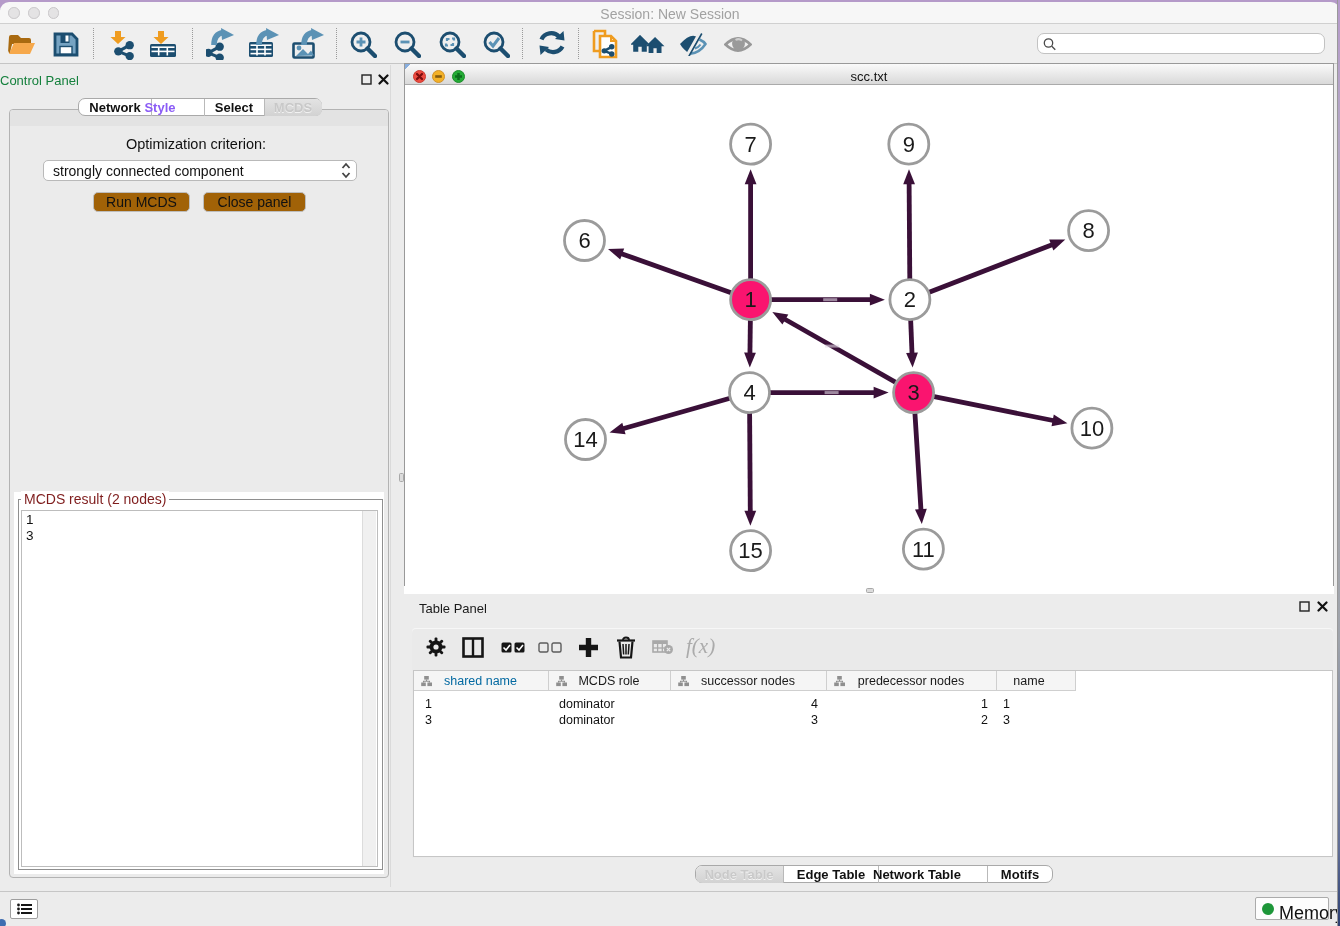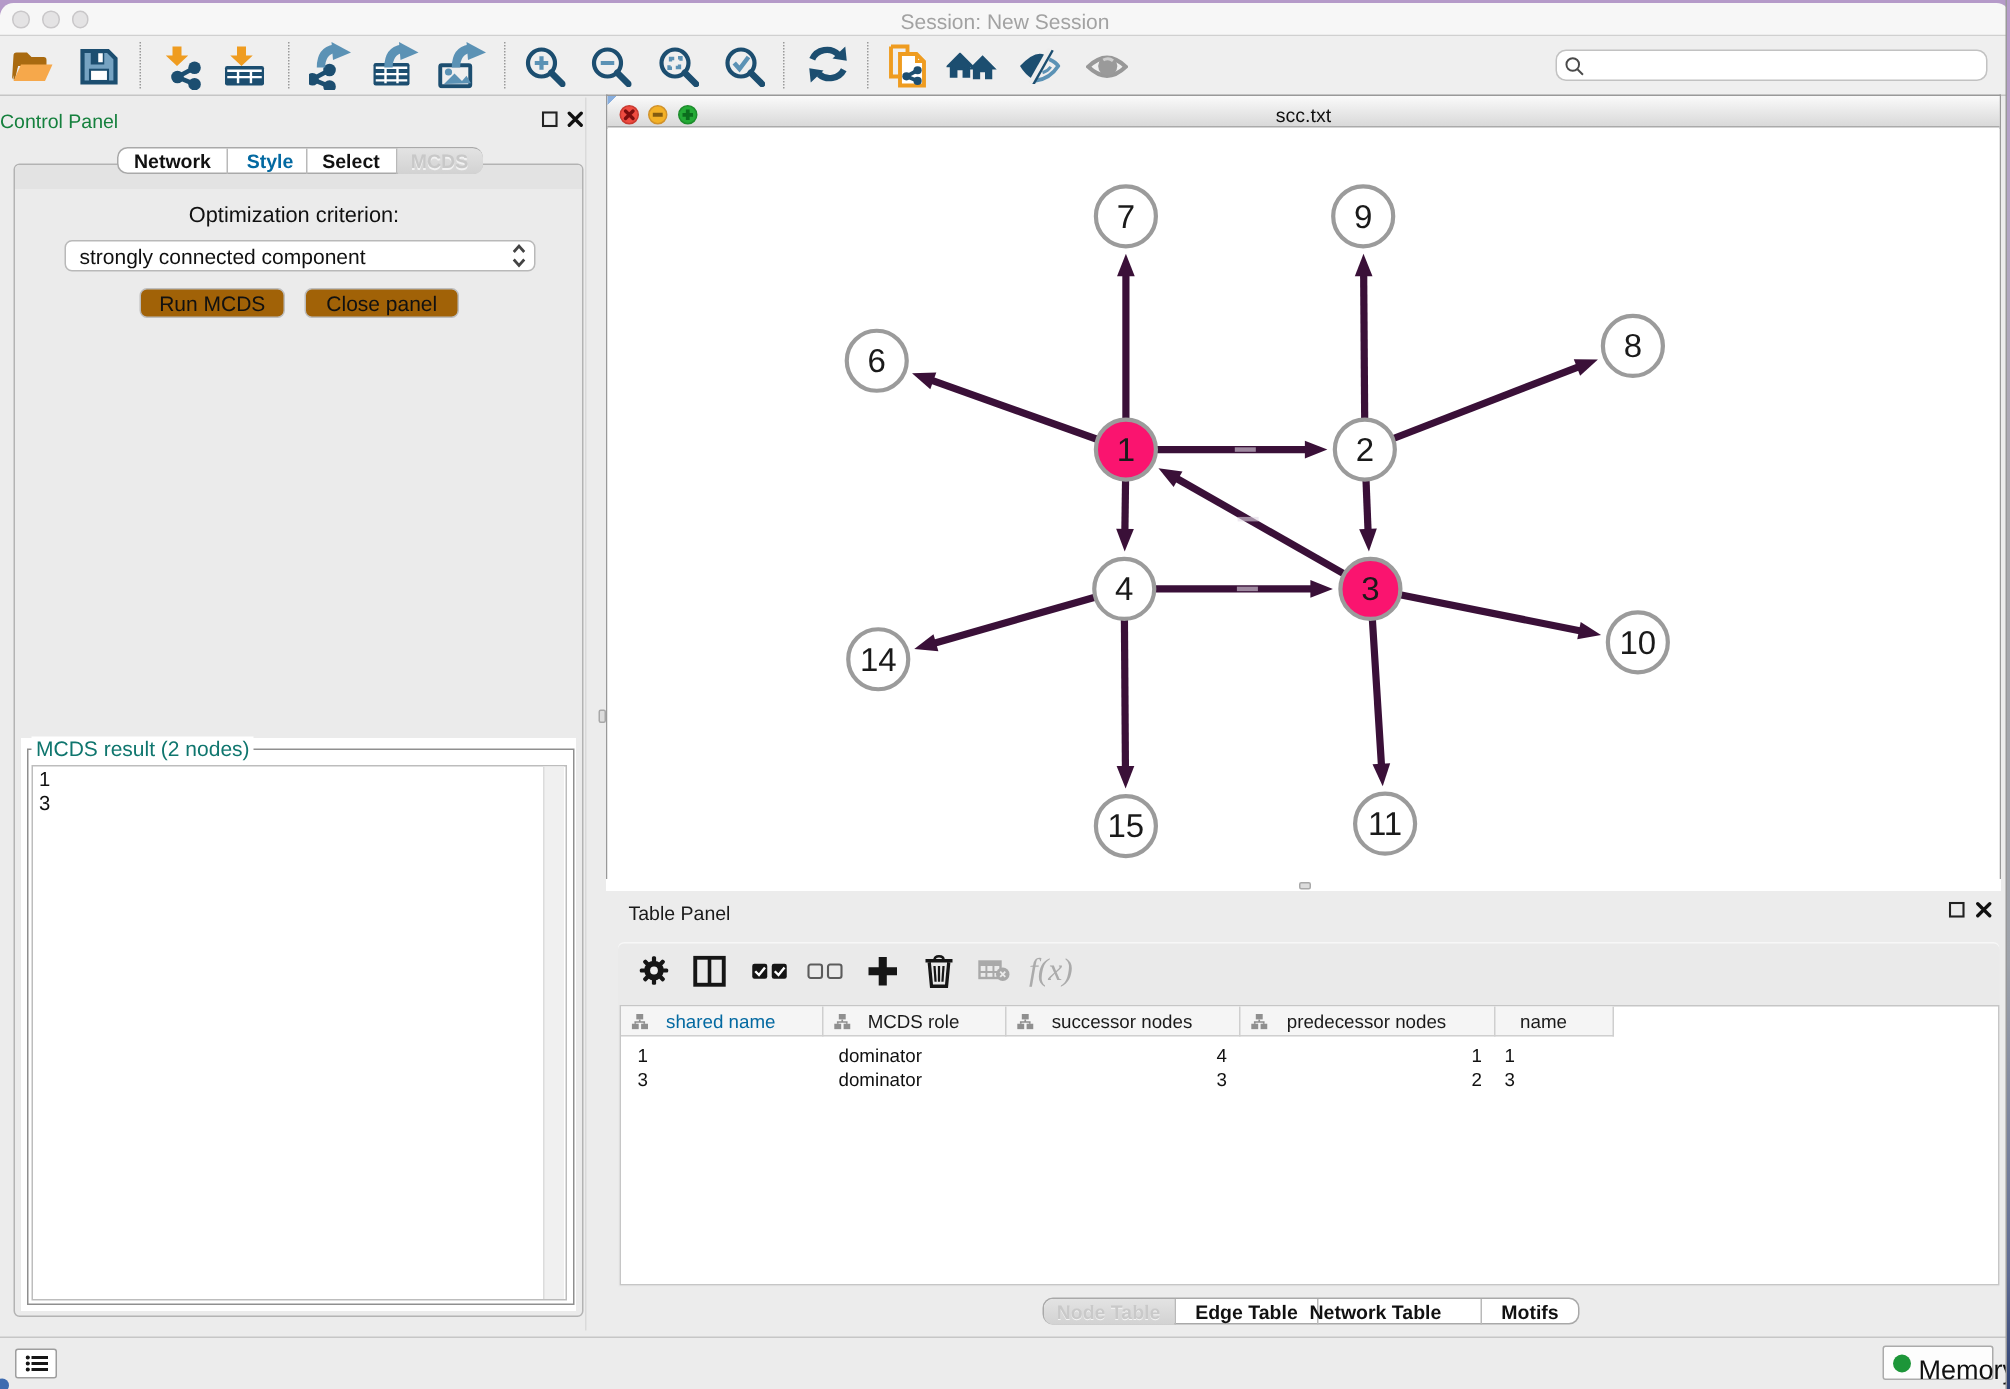--- a/index.html
+++ b/index.html
@@ -154,36 +154,36 @@
   </svg>
 <svg class="hicon" style="left:378px;top:74px" viewBox="0 0 11 11">
     <path d="M1.5 1.5 L9.5 9.5 M9.5 1.5 L1.5 9.5" stroke="#111" stroke-width="2.2" stroke-linecap="round"></path>
   </svg>
 <div class="abs" style="left:78px;top:98px;width:244px;height:18px;background:#fff;border:1px solid #a9a9a9;border-radius:7px;z-index:4"></div>
 <div class="abs" style="left:265px;top:99px;width:57px;height:17px;background:linear-gradient(#e3e3e3,#d2d2d2);border-radius:0 6px 6px 0;z-index:4"></div>
 <div class="abs" style="left:151px;top:99px;width:1px;height:17px;background:#b9b9b9;z-index:4"></div>
 <div class="abs" style="left:204px;top:99px;width:1px;height:17px;background:#b9b9b9;z-index:4"></div>
 <div class="abs" style="left:264px;top:99px;width:1px;height:17px;background:#b9b9b9;z-index:4"></div>
 <div class="abs" style="left:70px;top:100px;width:90px;text-align:center;font-size:13px;font-weight:bold;color:#111;;z-index:4">Network</div>
-<div class="abs" style="left:135px;top:100px;width:90px;text-align:center;font-size:13px;font-weight:bold;color:#0369a1;;z-index:4">Style</div>
+<div class="abs" style="left:115px;top:100px;width:90px;text-align:center;font-size:13px;font-weight:bold;color:#8b5cf6;;z-index:4">Style</div>
 <div class="abs" style="left:189px;top:100px;width:90px;text-align:center;font-size:13px;font-weight:bold;color:#111;;z-index:4">Select</div>
 <div class="abs" style="left:248px;top:100px;width:90px;text-align:center;font-size:13px;font-weight:bold;color:#c8c8c8;text-shadow:0 1px 0 #f2f2f2;;z-index:4">MCDS</div>
 <div class="abs" style="left:9px;top:109px;width:380px;height:769px;border:1px solid #b3b3b3;border-radius:4px;background:#ebebeb"></div>
 <div class="abs" style="left:10px;top:110px;width:378px;height:16px;background:#e3e3e3;border-radius:3px 3px 0 0"></div>
 <div class="abs" style="left:0;top:136px;width:392px;text-align:center;font-size:14.5px;color:#111">Optimization criterion:</div>
 <div class="abs" style="left:43px;top:160px;width:314px;height:21px;background:#fff;border:1px solid #b9b9b9;border-radius:5px;font-size:14px;color:#111;line-height:20px;padding-left:9px">strongly connected component</div>
 <svg class="abs" style="left:340px;top:162px" width="12" height="17" viewBox="0 0 12 17">
     <path d="M2.5 6 L6 2 L9.5 6" fill="none" stroke="#444" stroke-width="1.8"></path>
     <path d="M2.5 11 L6 15 L9.5 11" fill="none" stroke="#444" stroke-width="1.8"></path>
   </svg>
 <div class="btn" style="left:93px;top:192px;width:97px;height:20px;line-height:18px">Run MCDS</div>
 <div class="btn" style="left:203px;top:192px;width:103px;height:20px;line-height:18px">Close panel</div>
 <div class="abs" style="left:14px;top:492px;width:370px;height:382px;background:#fff"></div>
 <div class="abs" style="left:18px;top:499px;width:365px;height:371px;border:1px solid #8f8f8f"></div>
-<div class="abs" style="left:21px;top:491px;background:#fff;padding:0 3px;font-size:14px;color:#0f766e">MCDS result (2 nodes)</div>
+<div class="abs" style="left:21px;top:491px;background:#fff;padding:0 3px;font-size:14px;color:#7f1d1d">MCDS result (2 nodes)</div>
 <div class="abs" style="left:21px;top:510px;width:357px;height:357px;background:#fff;border:1px solid #bdbdbd;font-size:13.5px;color:#111;line-height:16px;padding:1px 0 0 4px">1<br>3</div>
 <div class="abs" style="left:362px;top:511px;width:14px;height:355px;background:#f0f0f0;border-left:1px solid #dcdcdc"></div>
 <div class="abs" style="left:390px;top:65px;width:1px;height:822px;background:#dadada"></div>
 <div class="abs" style="left:399px;top:472.5px;width:5px;height:9px;background:#dcdcdc;border:1px solid #a8a8a8;border-radius:1.5px"></div>
 <div class="abs" style="left:404px;top:586px;width:930px;height:8px;background:#fff"></div>
 <div class="abs" style="left:866px;top:588px;width:8px;height:4.5px;background:#dcdcdc;border:1px solid #a8a8a8;border-radius:1.5px"></div>
 <div class="abs" style="left:404px;top:63px;width:930px;height:523px;border:1px solid #999;border-bottom:none;background:#fff"></div>
 <div class="abs" style="left:405px;top:64px;width:928px;height:21px;background:linear-gradient(#fafafa,#d9d9d9);border-bottom:1px solid #aaa"></div>
 <div class="abs" style="left:405px;top:64px;width:7px;height:7px;background:linear-gradient(135deg,#88aede 50%,transparent 50%);width:6px;height:6px"></div>
 <div class="abs" style="left:412.5px;top:69.5px;width:13px;height:13px;border-radius:50%;background:#ee4b40;border:1px solid #c93a30"></div>

